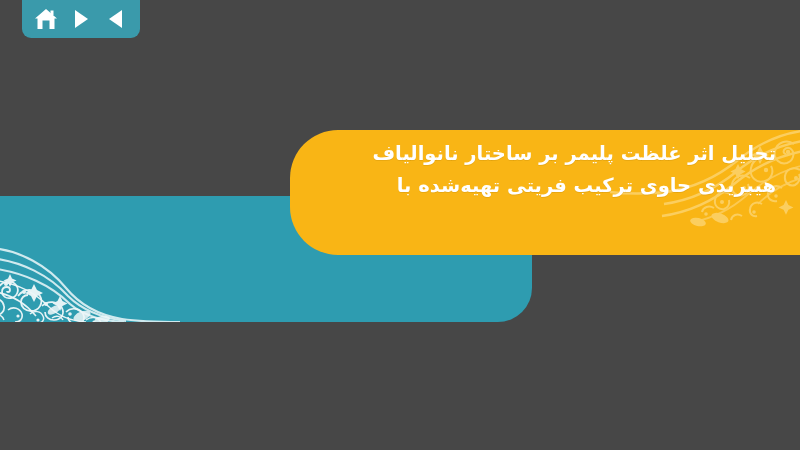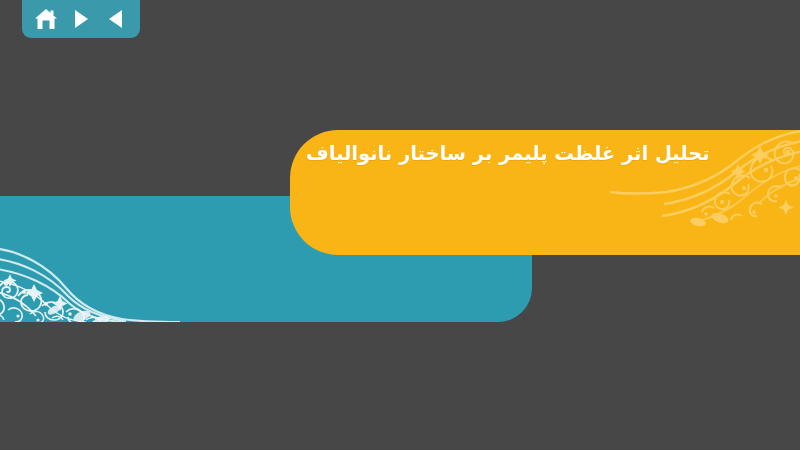--- a/index.html
+++ b/index.html
@@ -88,21 +88,21 @@
     opacity: .55;
     pointer-events: none;
   }
 
   
   #title-block {
     position: absolute;
     right: 24px;
     top: 138px;
     width: 470px;
-    text-align: left;
+    text-align: right;
     direction: rtl;
     color: #ffffff;
     font-weight: bold;
     font-size: 19.5px;
     line-height: 1.62;
     letter-spacing: 0;
     z-index: 30;
     text-shadow: 0 1px 0 rgba(160,110,0,.18);
   }
   .title-line { display: block; white-space: nowrap; }
@@ -189,20 +189,21 @@
         <path d="M128,34 l2.6,5 l5,2.6 l-5,2.6 l-2.6,5 l-2.6,-5 l-5,-2.6 l5,-2.6 z"></path>
         <path d="M176,70 l2.4,5 l5,2.4 l-5,2.4 l-2.4,5 l-2.4,-5 l-5,-2.4 l5,-2.4 z"></path>
         <ellipse cx="110" cy="88" rx="9" ry="4.4" transform="rotate(20 110 88)"></ellipse>
         <ellipse cx="88" cy="92" rx="8" ry="4" transform="rotate(12 88 92)"></ellipse>
       </g>
     </svg>
   </div>
 
   <div id="title-block">
     <span class="title-line">تحلیل اثر غلظت پلیمر بر ساختار نانوالیاف</span>
+    <span class="title-line">هیبریدی حاوی ترکیب فریتی تهیه‌شده با</span>
   </div>
 
   <div id="navbar">
 
     <div class="navbtn">
       <span>
         <svg width="18" height="20" viewBox="0 0 18 20" xmlns="http://www.w3.org/2000/svg">
           <path d="M15 1 L2 10 L15 19 Z" fill="#ffffff"></path>
         </svg>
       </span>

